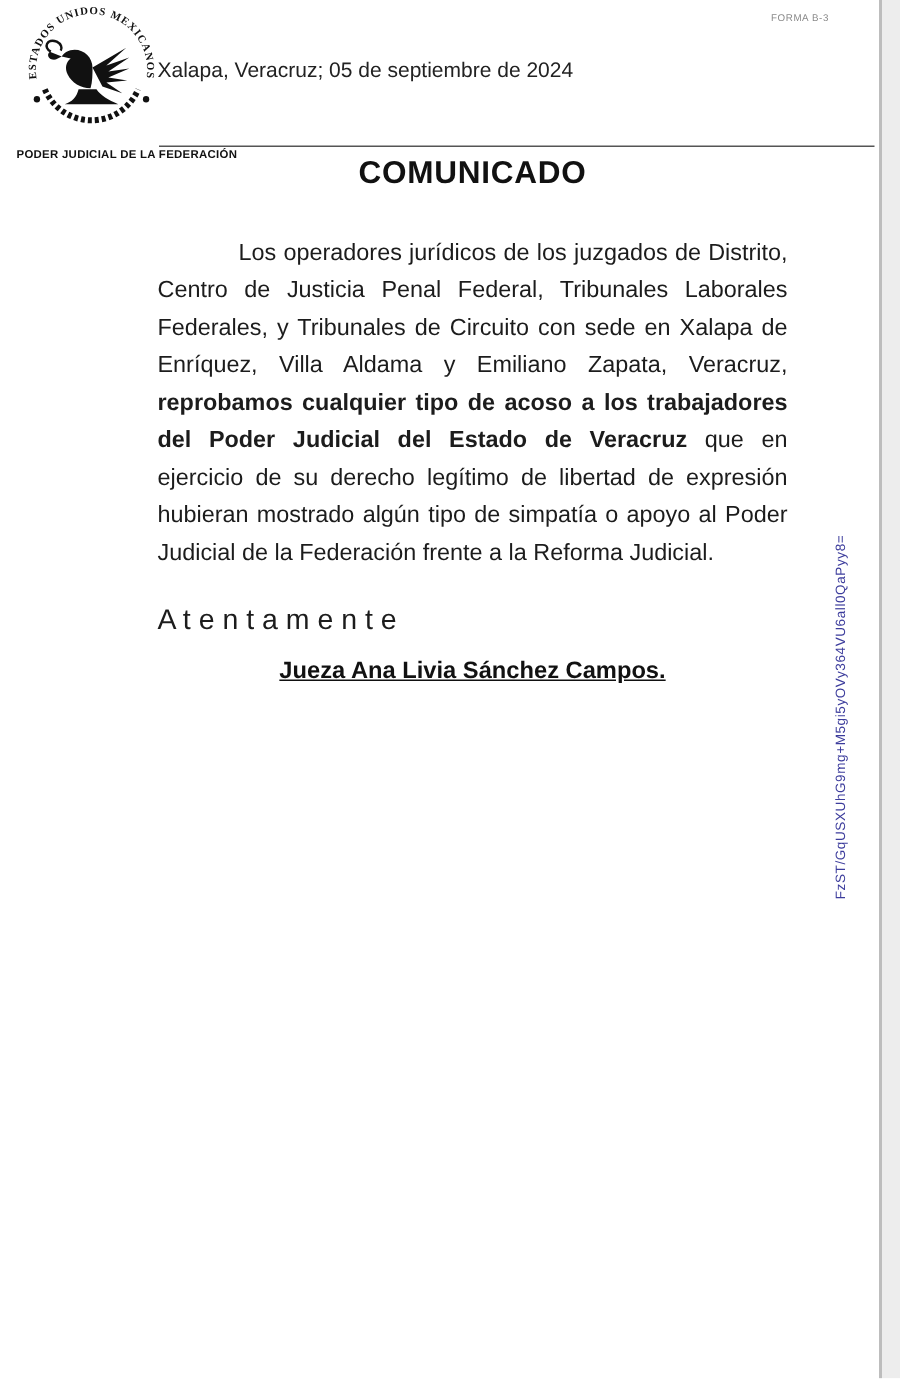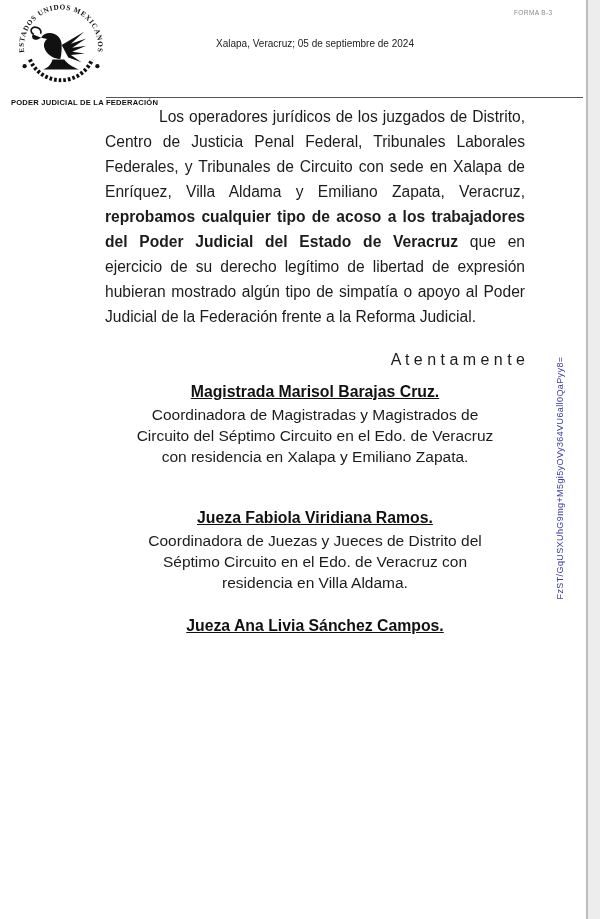--- a/index.html
+++ b/index.html
@@ -20,36 +20,36 @@
   }
   .institution {
     position:absolute; left:11px; top:98px; font-size:7.6px; font-weight:bold;
     letter-spacing:0.2px; color:#111; white-space:nowrap;
   }
   .header-rule {
     position:absolute; left:106px; top:97px; width:477px; height:0;
     border-top:1.3px solid #555;
   }
   .dateline {
-    position:absolute; left:105px; top:38px; width:420px; text-align:center;
-    font-size:10px; color:#222;
+    position:absolute; left:105px; top:38px; width:420px; text-align:left;
+    font-size:14px; color:#222;
   }
   
   .content { padding:104px 75px 0 105px; }
   .title {
     margin:0 0 28px 0; text-align:center; font-size:21px; font-weight:bold;
     letter-spacing:0.5px; color:#111;
   }
   .para {
     margin:0 0 22px 0; font-size:15.6px; line-height:25px; text-align:justify;
     text-indent:54px; color:#1c1c1c;
   }
   .para strong { font-weight:bold; }
   .closing {
-    margin:16px 0 14px 0; text-align:right; font-size:16px; color:#1c1c1c;
+    margin:16px 0 14px 0; text-align:left; font-size:19px; color:#1c1c1c;
   }
   .sig { margin:0 0 24px 0; text-align:center; }
   .sig.extra-top { margin-top:42px; }
   .sig-name {
     font-size:15.8px; font-weight:bold; text-decoration:underline;
     margin-bottom:3px; color:#111;
   }
   .sig-role {
     font-size:15.5px; line-height:21px; max-width:368px; margin:0 auto;
     color:#1c1c1c;
@@ -92,36 +92,29 @@
 
     <circle cx="10" cy="94" r="3.2" fill="#111"></circle>
     <circle cx="120" cy="94" r="3.2" fill="#111"></circle>
   </svg>
 
   <div class="institution">PODER JUDICIAL DE LA FEDERACIÓN</div>
   <div class="header-rule"></div>
   <div class="dateline">Xalapa, Veracruz; 05 de septiembre de 2024</div>
 
   <main class="content">
+    <h1 class="title">COMUNICADO</h1>
 
     <p class="para"><span>Los operadores jurídicos de los juzgados de Distrito, Centro de Justicia Penal Federal, Tribunales Laborales Federales, y Tribunales de Circuito con sede en Xalapa de Enríquez, Villa Aldama y Emiliano Zapata, Veracruz, </span><strong>reprobamos cualquier tipo de acoso a los trabajadores del Poder Judicial del Estado de Veracruz</strong><span> que en ejercicio de su derecho legítimo de libertad de expresión hubieran mostrado algún tipo de simpatía o apoyo al Poder Judicial de la Federación frente a la Reforma Judicial.</span></p>
 
 
     <div class="closing">A t e n t a m e n t e</div>
 
-    <section class="sig">
-      <div class="sig-name">Magistrada Marisol Barajas Cruz.</div>
-      <div class="sig-role">Coordinadora de Magistradas y Magistrados de Circuito del Séptimo Circuito en el Edo. de Veracruz con residencia en Xalapa y Emiliano Zapata.</div>
-    </section>
 
 
-    <section class="sig extra-top">
-      <div class="sig-name">Jueza Fabiola Viridiana Ramos.</div>
-      <div class="sig-role">Coordinadora de Juezas y Jueces de Distrito del Séptimo Circuito en el Edo. de Veracruz con residencia en Villa Aldama.</div>
-    </section>
 
     <section class="sig">
       <div class="sig-name">Jueza Ana Livia Sánchez Campos.</div>
 
     </section>
   </main>
 
   <div class="side-code">FzST/GqUSXUhG9mg+M5gi5yOVy364VU6all0QaPyy8=</div>
 
 </div>

